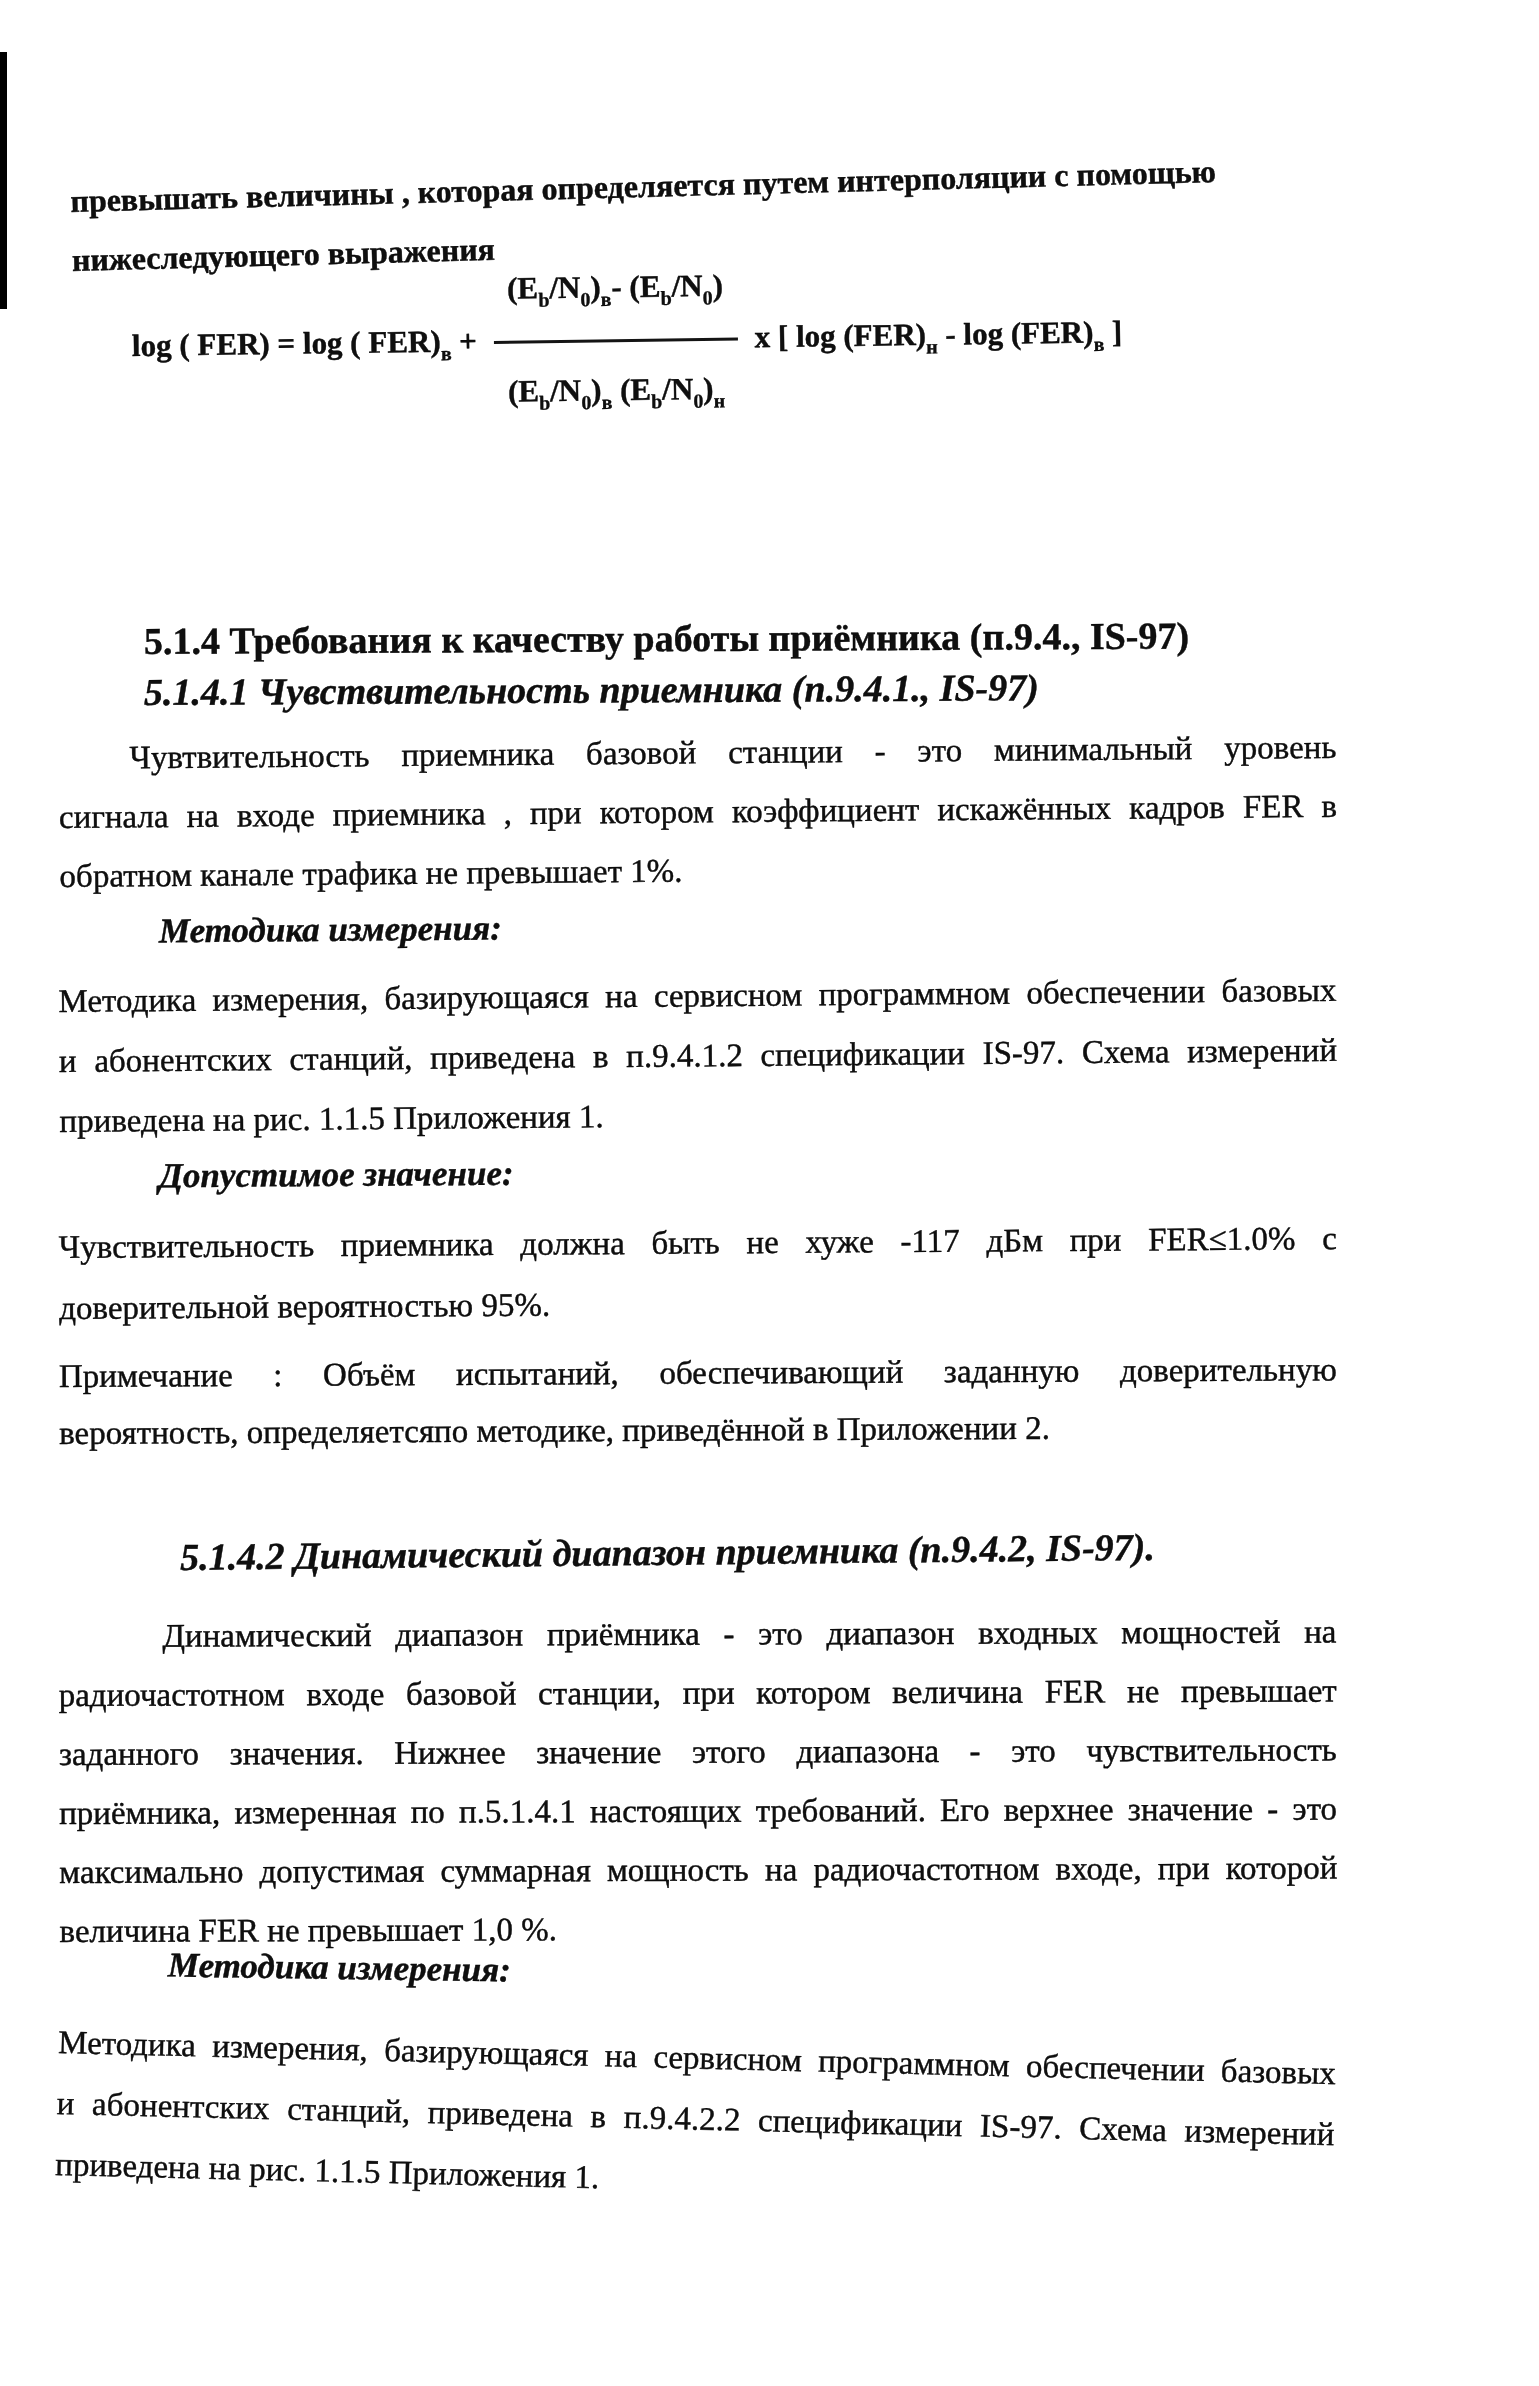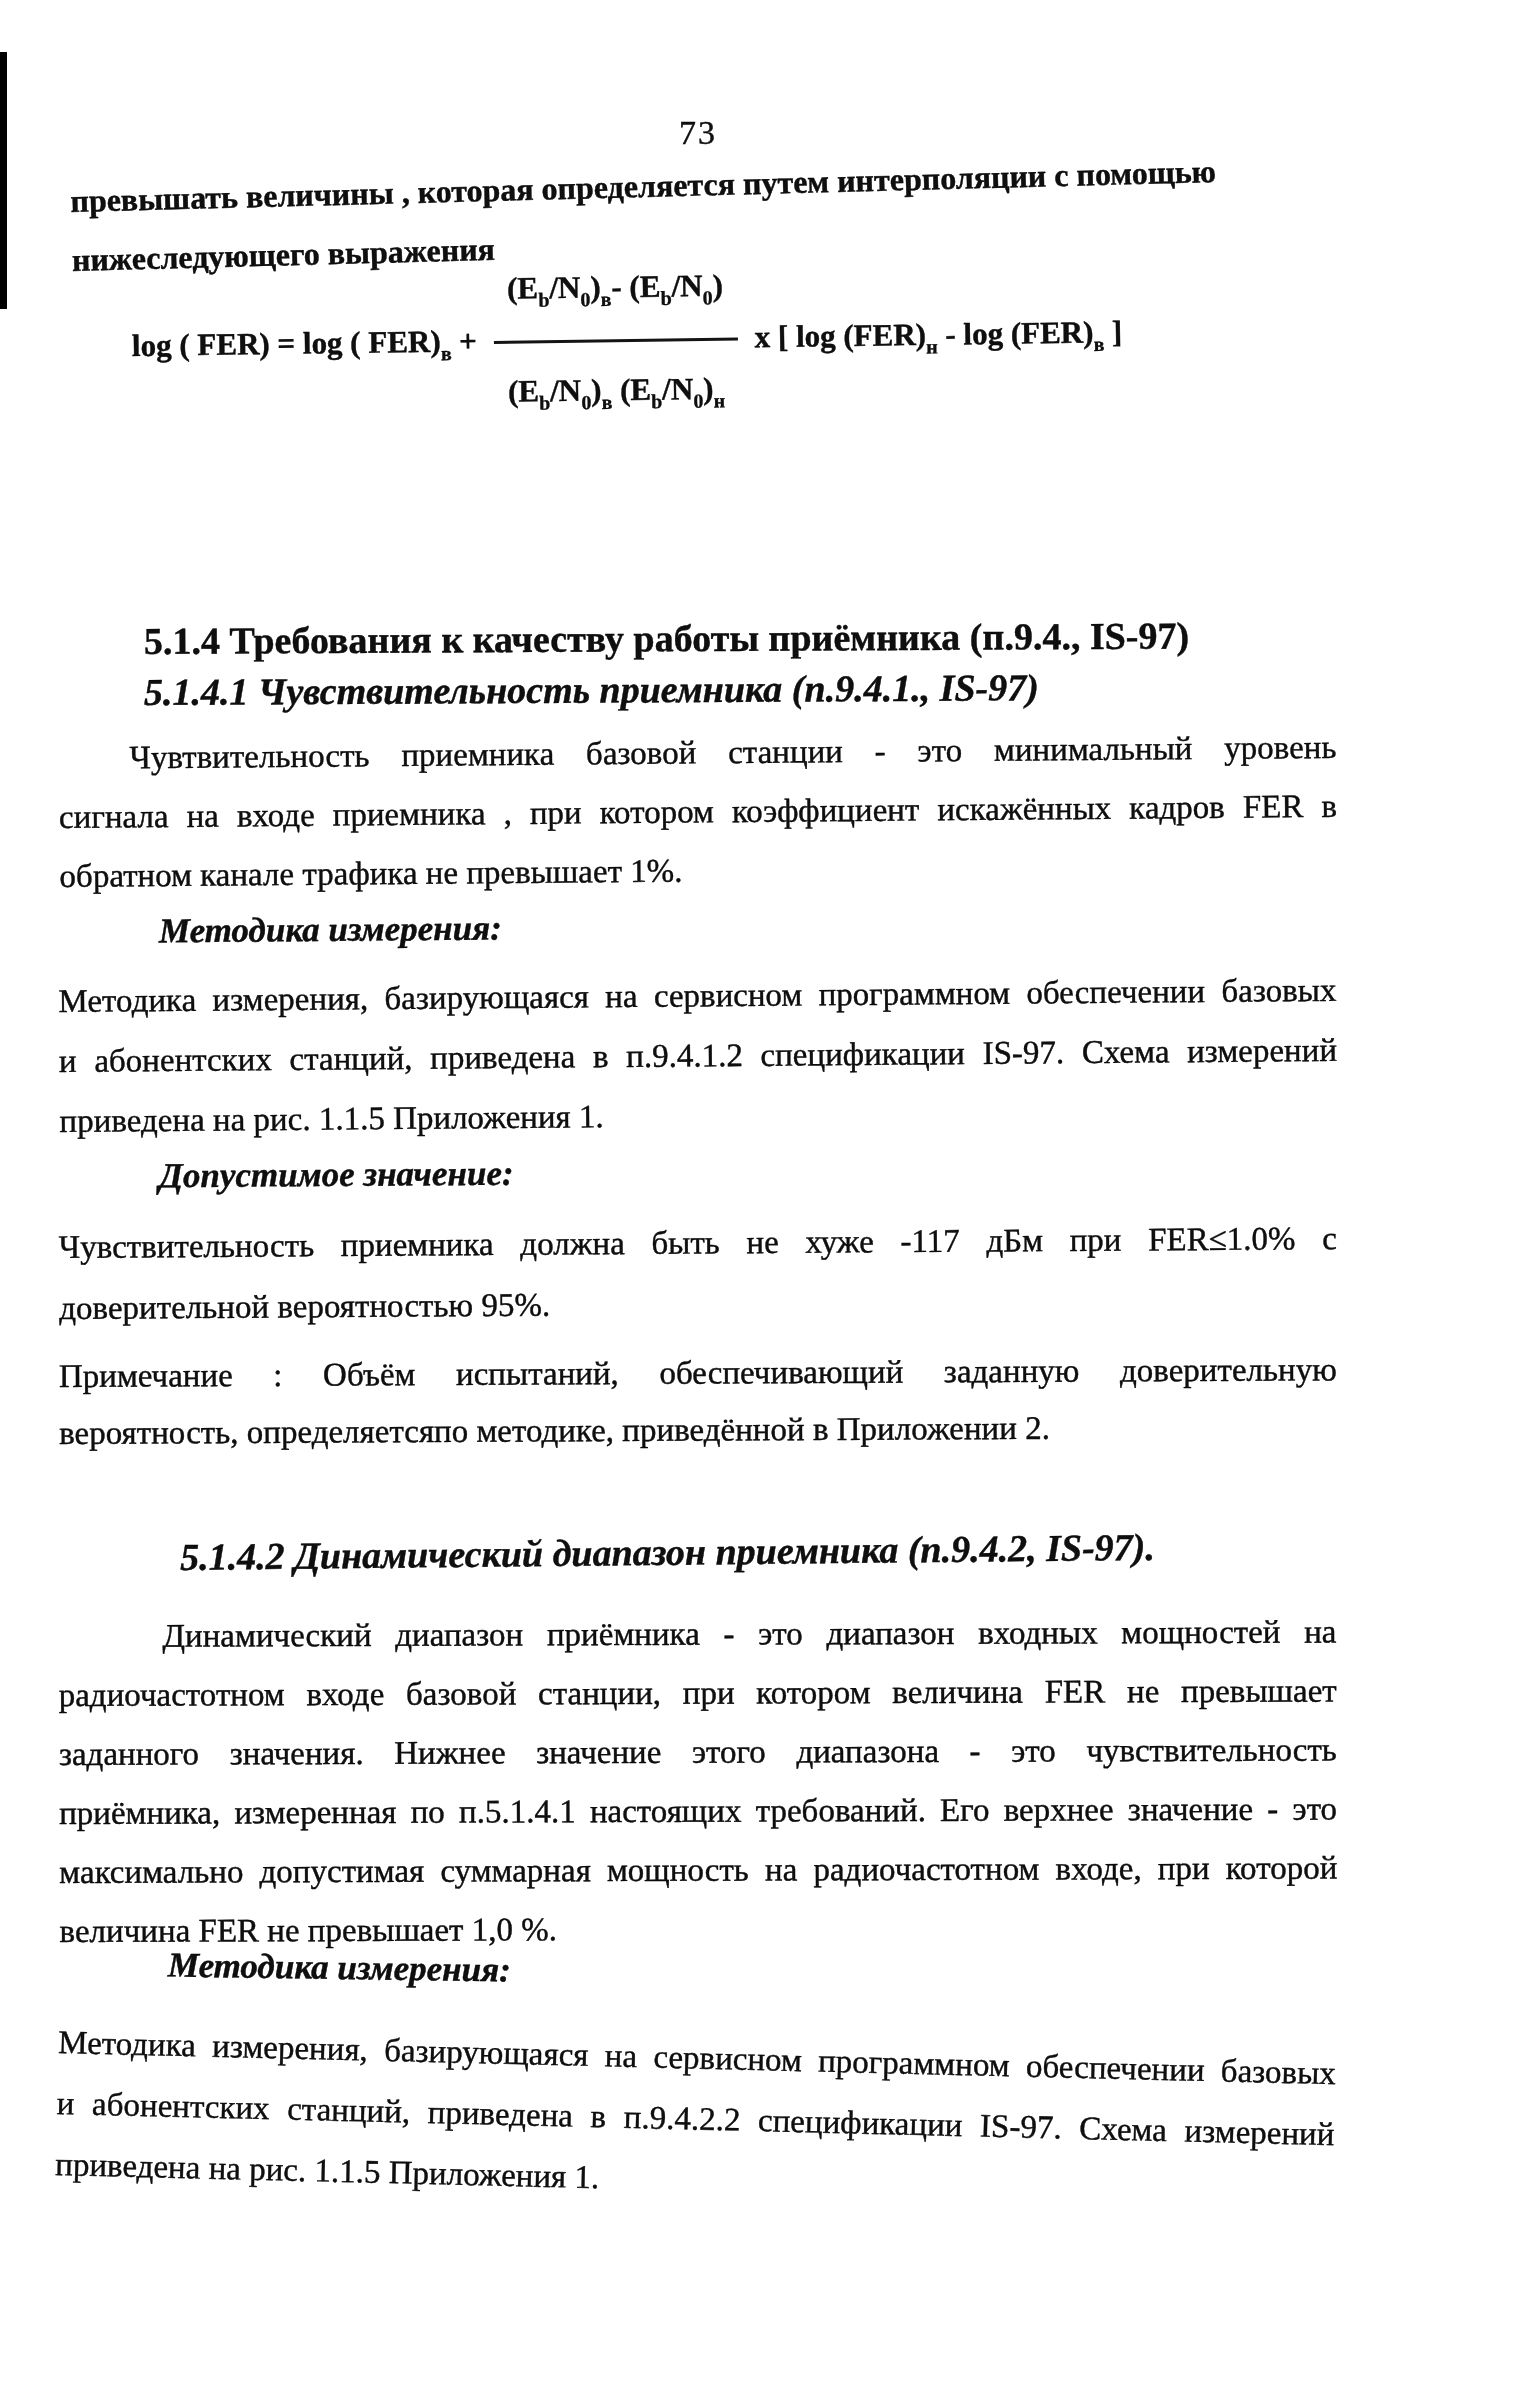--- a/index.html
+++ b/index.html
@@ -55,21 +55,20 @@
   .para6 .wrapline, .para6 .line { line-height:61px; }
   .edge-artifact { left:0; top:52px; width:6.6px; height:257px; background:#000; }
 </style>
 </head>
 <body>
 
 <div class="page">
 
   <div class="abs edge-artifact"></div>
 
-  <div class="abs blk pagenum">73</div>
 
   <div class="abs intro">
     <div class="line">превышать величины , которая определяется путем интерполяции с помощью</div>
     <div class="line">нижеследующего выражения</div>
   </div>
 
   <div class="abs formula">
     <span><span>log ( FER) = log ( FER)</span><span class="sub">в</span><span> + </span></span>
     <span class="frac">
       <span class="num"><span>(E</span><span class="sub">b</span><span>/N</span><span class="sub">0</span><span>)</span><span class="sub">в</span><span>- (E</span><span class="sub">b</span><span>/N</span><span class="sub">0</span><span>)</span></span>

